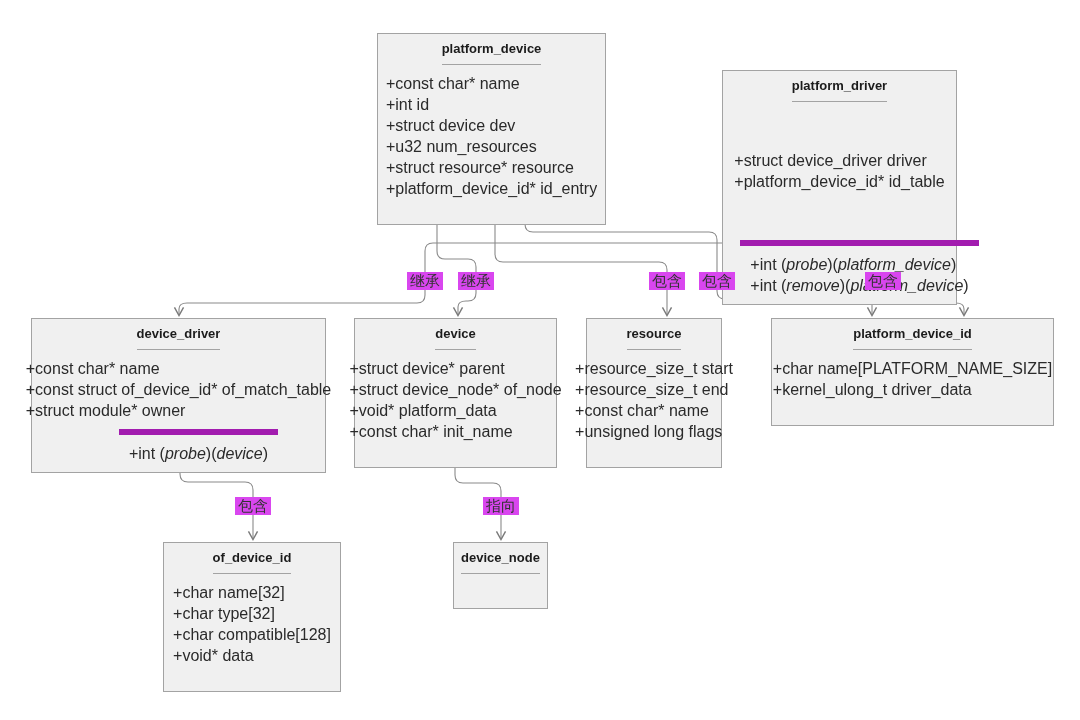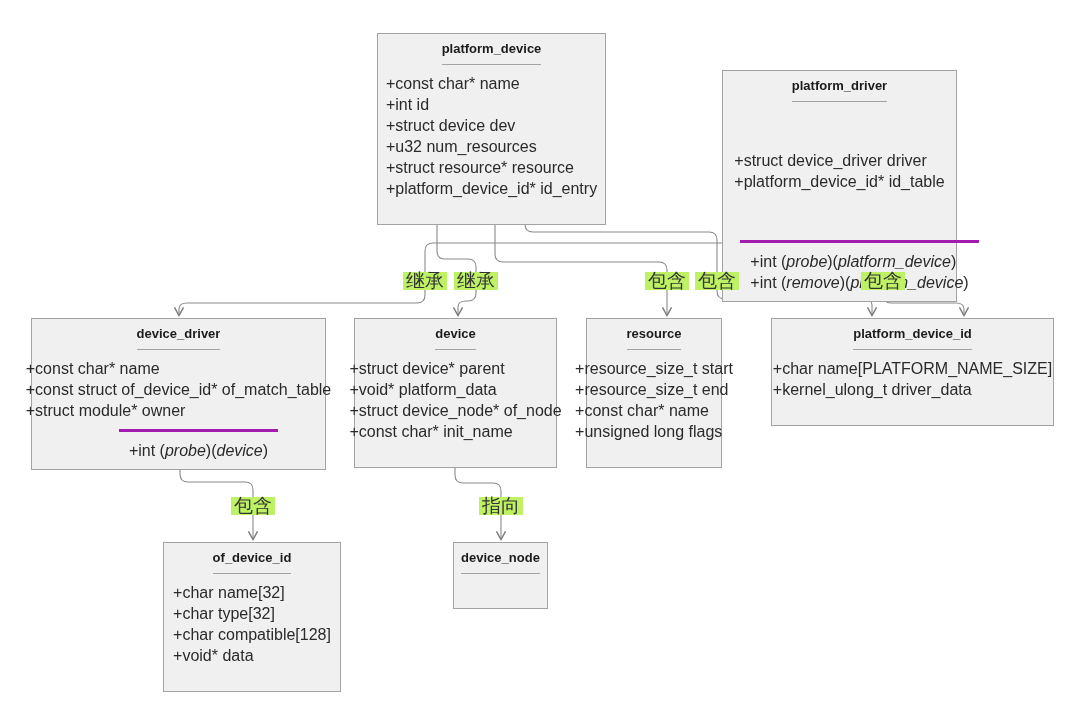--- a/index.html
+++ b/index.html
@@ -13,27 +13,27 @@
     display:flex;flex-direction:column;
     box-shadow:0 0 0 0 transparent;
     align-items:center;
   }
   .uml-title{
     height:30px;line-height:30px;text-align:center;
     font-size:13px;font-weight:bold;color:#1b1b1b;
     border-bottom:1px solid #a3a3a3;white-space:nowrap;overflow:hidden;
   }
   .uml-section{padding:8px 10px;font-size:16px;color:#2a2a2a;}
-  .uml-section.bordered{border-top:3px solid #a21caf;margin-left:40px;}
+  .uml-section.bordered{border-top:6px solid #a21caf;margin-left:40px;}
   .uml-line{line-height:21px;white-space:nowrap;overflow:hidden;}
   .uml-empty{height:16px;padding:0;border-top:1px solid #a3a3a3;}
   .uml-section i{font-style:italic;}
   .edge-label{
     position:absolute;z-index:3;transform:translate(-50%,-50%);
-    font-size:19px;color:#333333;background:#bef264;
+    font-size:15px;color:#333333;background:#d946ef;
     padding:1px 3px;white-space:nowrap;line-height:16px;text-align:center;
   }
 </style>
 </head>
 <body>
 
 <div class="canvas">
 
   <svg class="wires" width="1080" height="720" viewBox="0 0 1080 720">
     <defs>
@@ -86,22 +86,22 @@
     </div>
     <div class="uml-section bordered">
       <div class="uml-line"><span>+int (</span><i>probe</i><span>)(</span><i>device</i><span>)</span></div>
     </div>
   </div>
 
   <div class="uml-class" style="left:354px;top:318px;width:203px;">
     <div class="uml-title">device</div>
     <div class="uml-section">
       <div class="uml-line">+struct device* parent</div>
+      <div class="uml-line">+struct device_node* of_node</div>
       <div class="uml-line">+void* platform_data</div>
-      <div class="uml-line">+struct device_node* of_node</div>
       <div class="uml-line">+const char* init_name</div>
     </div>
     <div class="uml-empty"></div>
   </div>
 
   <div class="uml-class" style="left:586px;top:318px;width:136px;">
     <div class="uml-title">resource</div>
     <div class="uml-section">
       <div class="uml-line">+resource_size_t start</div>
       <div class="uml-line">+resource_size_t end</div>

